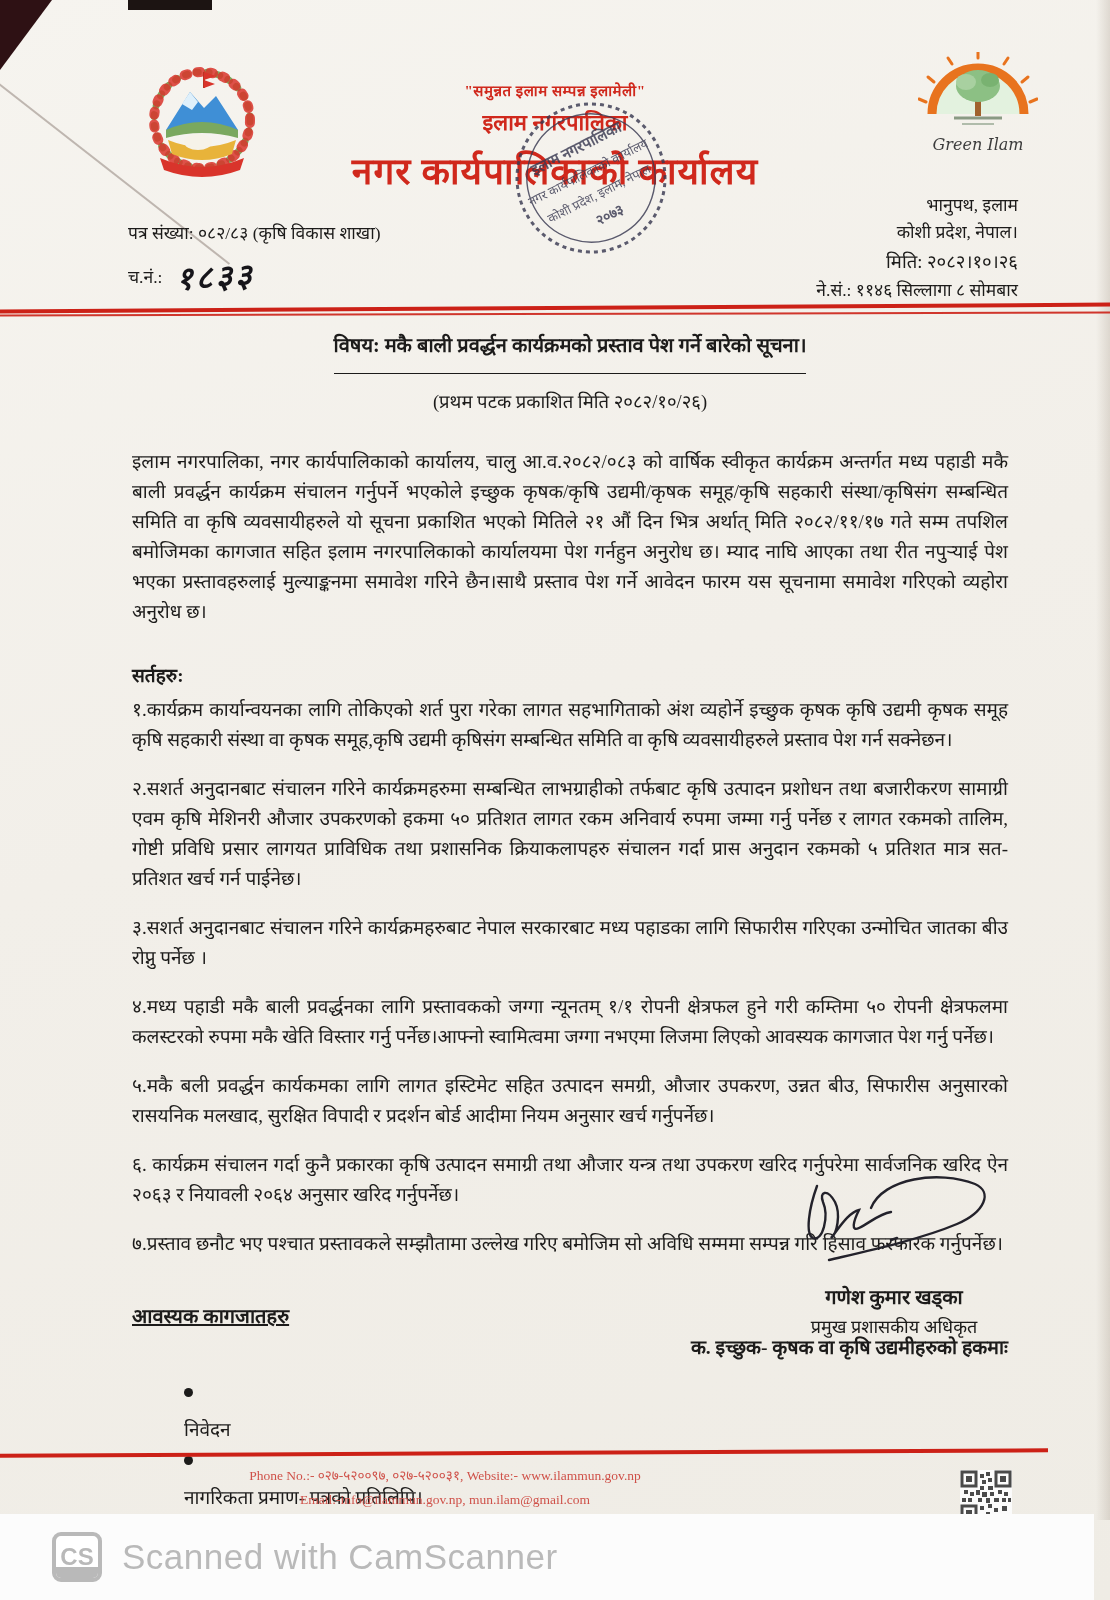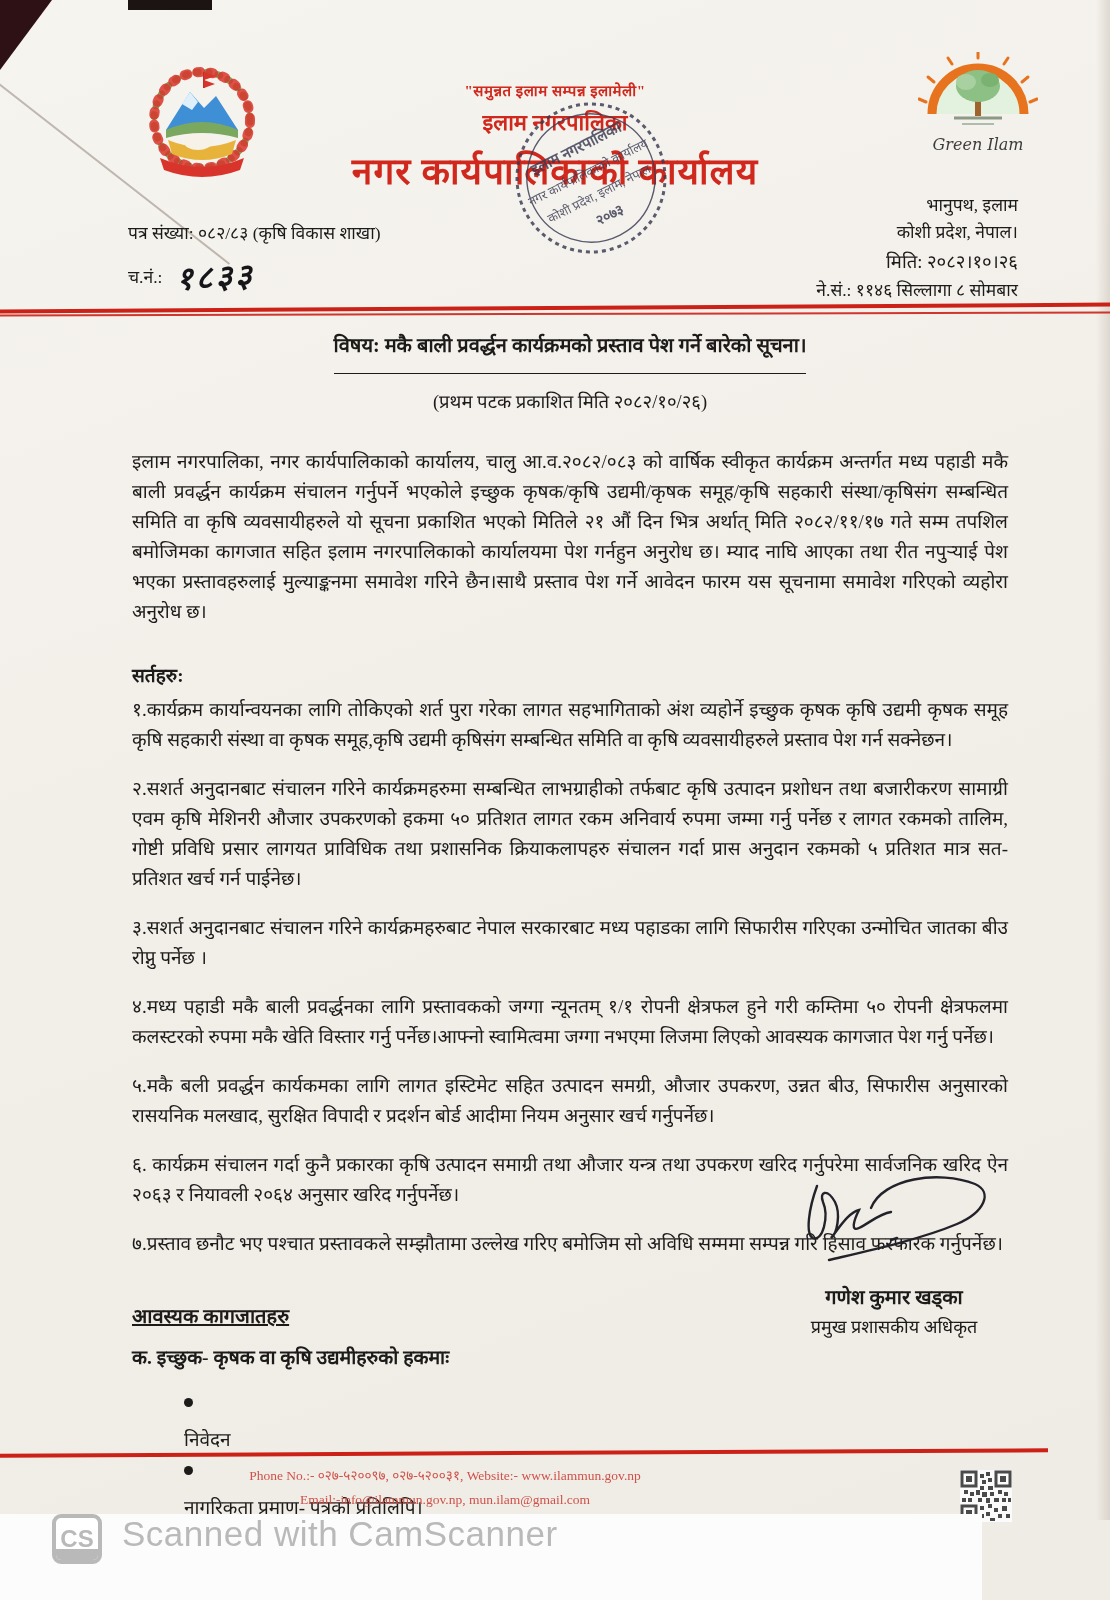--- a/index.html
+++ b/index.html
@@ -41,38 +41,38 @@
 
   
   .content{position:absolute;left:132px;top:330px;width:876px;font-size:19px;line-height:1.58;}
   .subject{text-align:center;font-weight:bold;font-size:20px;}
   .subject span{border-bottom:1.6px solid #1c1b1a;padding-bottom:17px;}
   .publish{text-align:center;font-size:18.5px;margin-top:26px;}
   .intro{margin-top:30px;text-align:justify;}
   .terms-heading{margin-top:34px;font-weight:bold;}
   .term{text-align:justify;margin-top:4px;}
   .docs-heading{margin-top:42px;font-weight:bold;font-size:20px;text-decoration:underline;}
-  .docs-sub{margin-top:10px;font-weight:bold;font-size:19.5px;}
+  .docs-sub{font-weight:bold;font-size:19.5px;text-align:right;}
   .doc-list{margin-top:26px;margin-left:52px;display:flex;flex-direction:column;gap:13px;}
   .doc-item{display:flex;align-items:baseline;gap:16px;flex-direction:column;}
   .dot{width:9px;height:9px;border-radius:50%;background:#1c1b1a;flex:0 0 auto;transform:translateY(-2px);}
 
   
   .sig-block{position:absolute;right:86px;top:1168px;width:260px;text-align:center;}
   .sig-name{font-weight:bold;font-size:20px;margin-top:6px;}
   .sig-title{font-size:18px;margin-top:4px;}
 
   
   .footer{position:absolute;left:0;top:1464px;width:890px;text-align:center;color:#cf5149;
     font-size:13.5px;line-height:1.8;font-family:"Liberation Serif",serif;}
   .qr{position:absolute;right:98px;top:1470px;}
 
   
-  .cs-bar{position:absolute;left:0;top:1514px;width:982px;height:86px;background:#fcfcfc;
-    display:flex;gap:20px;padding-left:52px;box-sizing:border-box;}
+  .cs-bar{position:absolute;left:0;top:1514px;width:1094px;height:86px;background:#fcfcfc;
+    display:flex;align-items:center;gap:20px;padding-left:52px;box-sizing:border-box;}
   .cs-logo{width:50px;height:50px;border-radius:9px;border:4px solid #b9b9b9;box-sizing:border-box;
     display:flex;align-items:center;justify-content:center;background:#fff;position:relative;overflow:hidden;}
   .cs-logo span{font-family:"Liberation Sans",sans-serif;font-weight:bold;font-size:24px;color:#b9b9b9;z-index:1;}
   .cs-logo::after{content:"";position:absolute;left:0;bottom:0;width:100%;height:11px;background:#b9b9b9;}
   .cs-text{font-family:"Liberation Sans",sans-serif;font-size:35px;color:#b9b9b9;letter-spacing:.5px;}
 </style>
 </head>
 <body>
 
 <div class="page">

